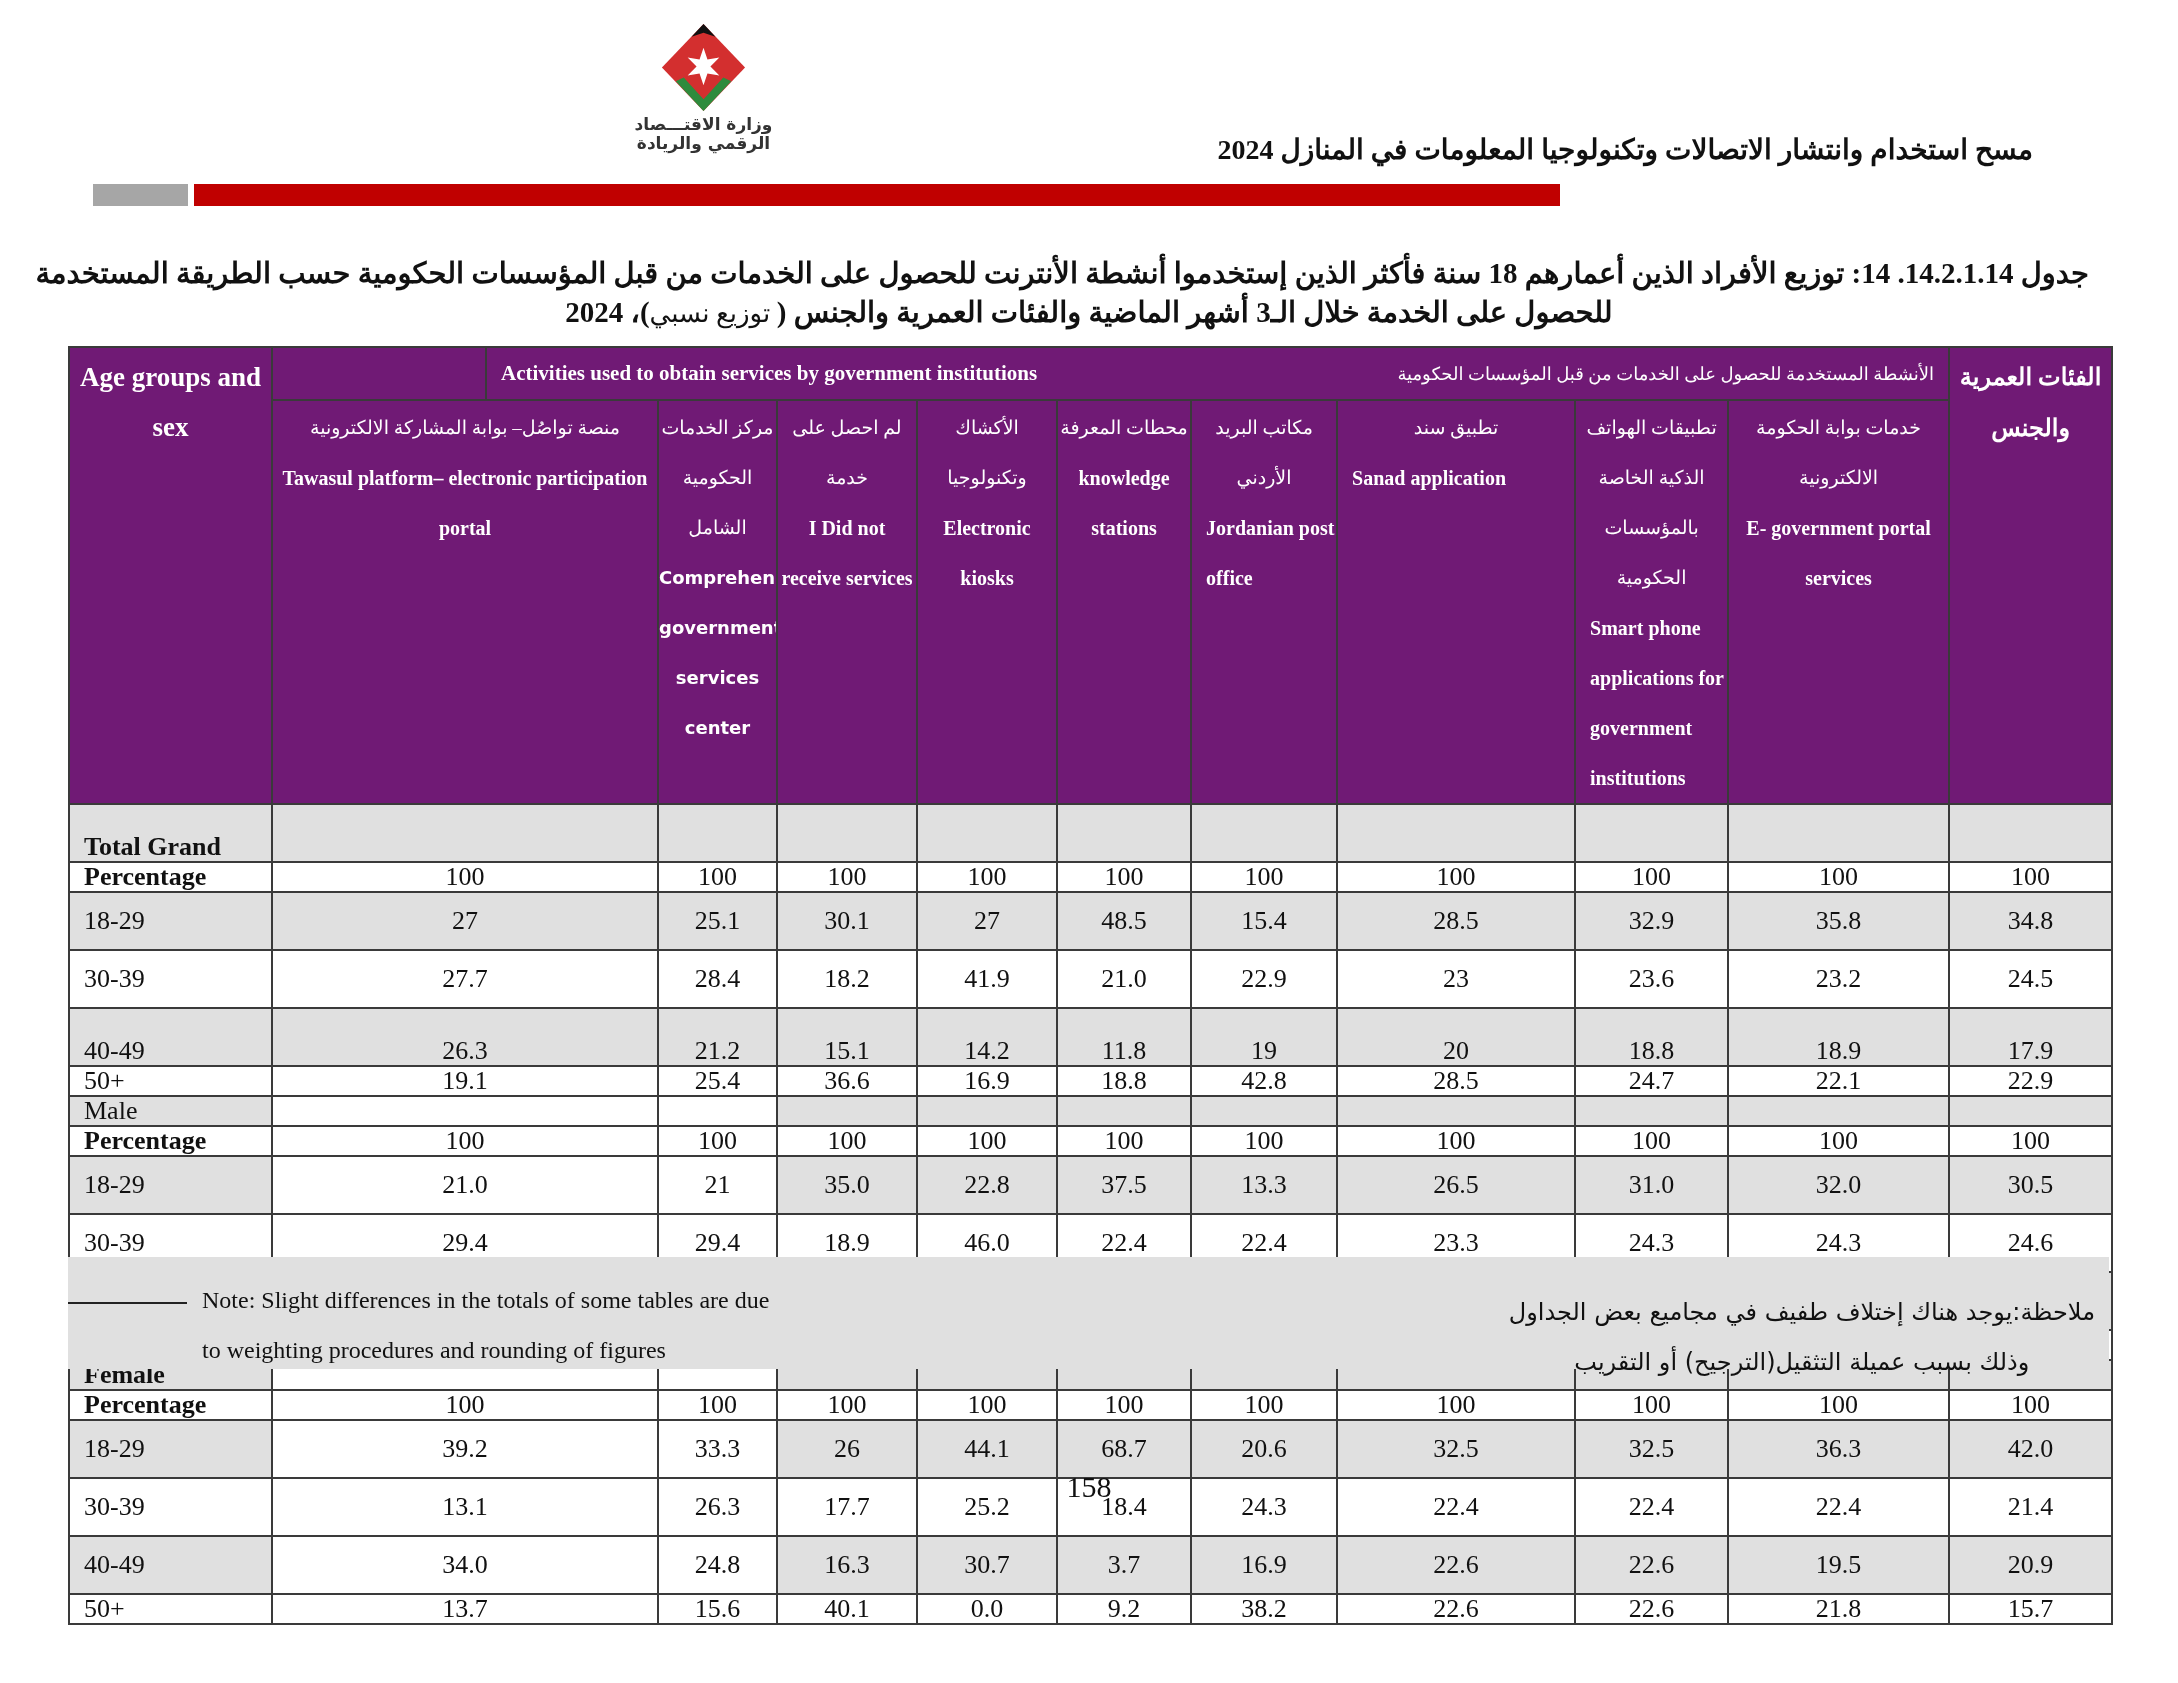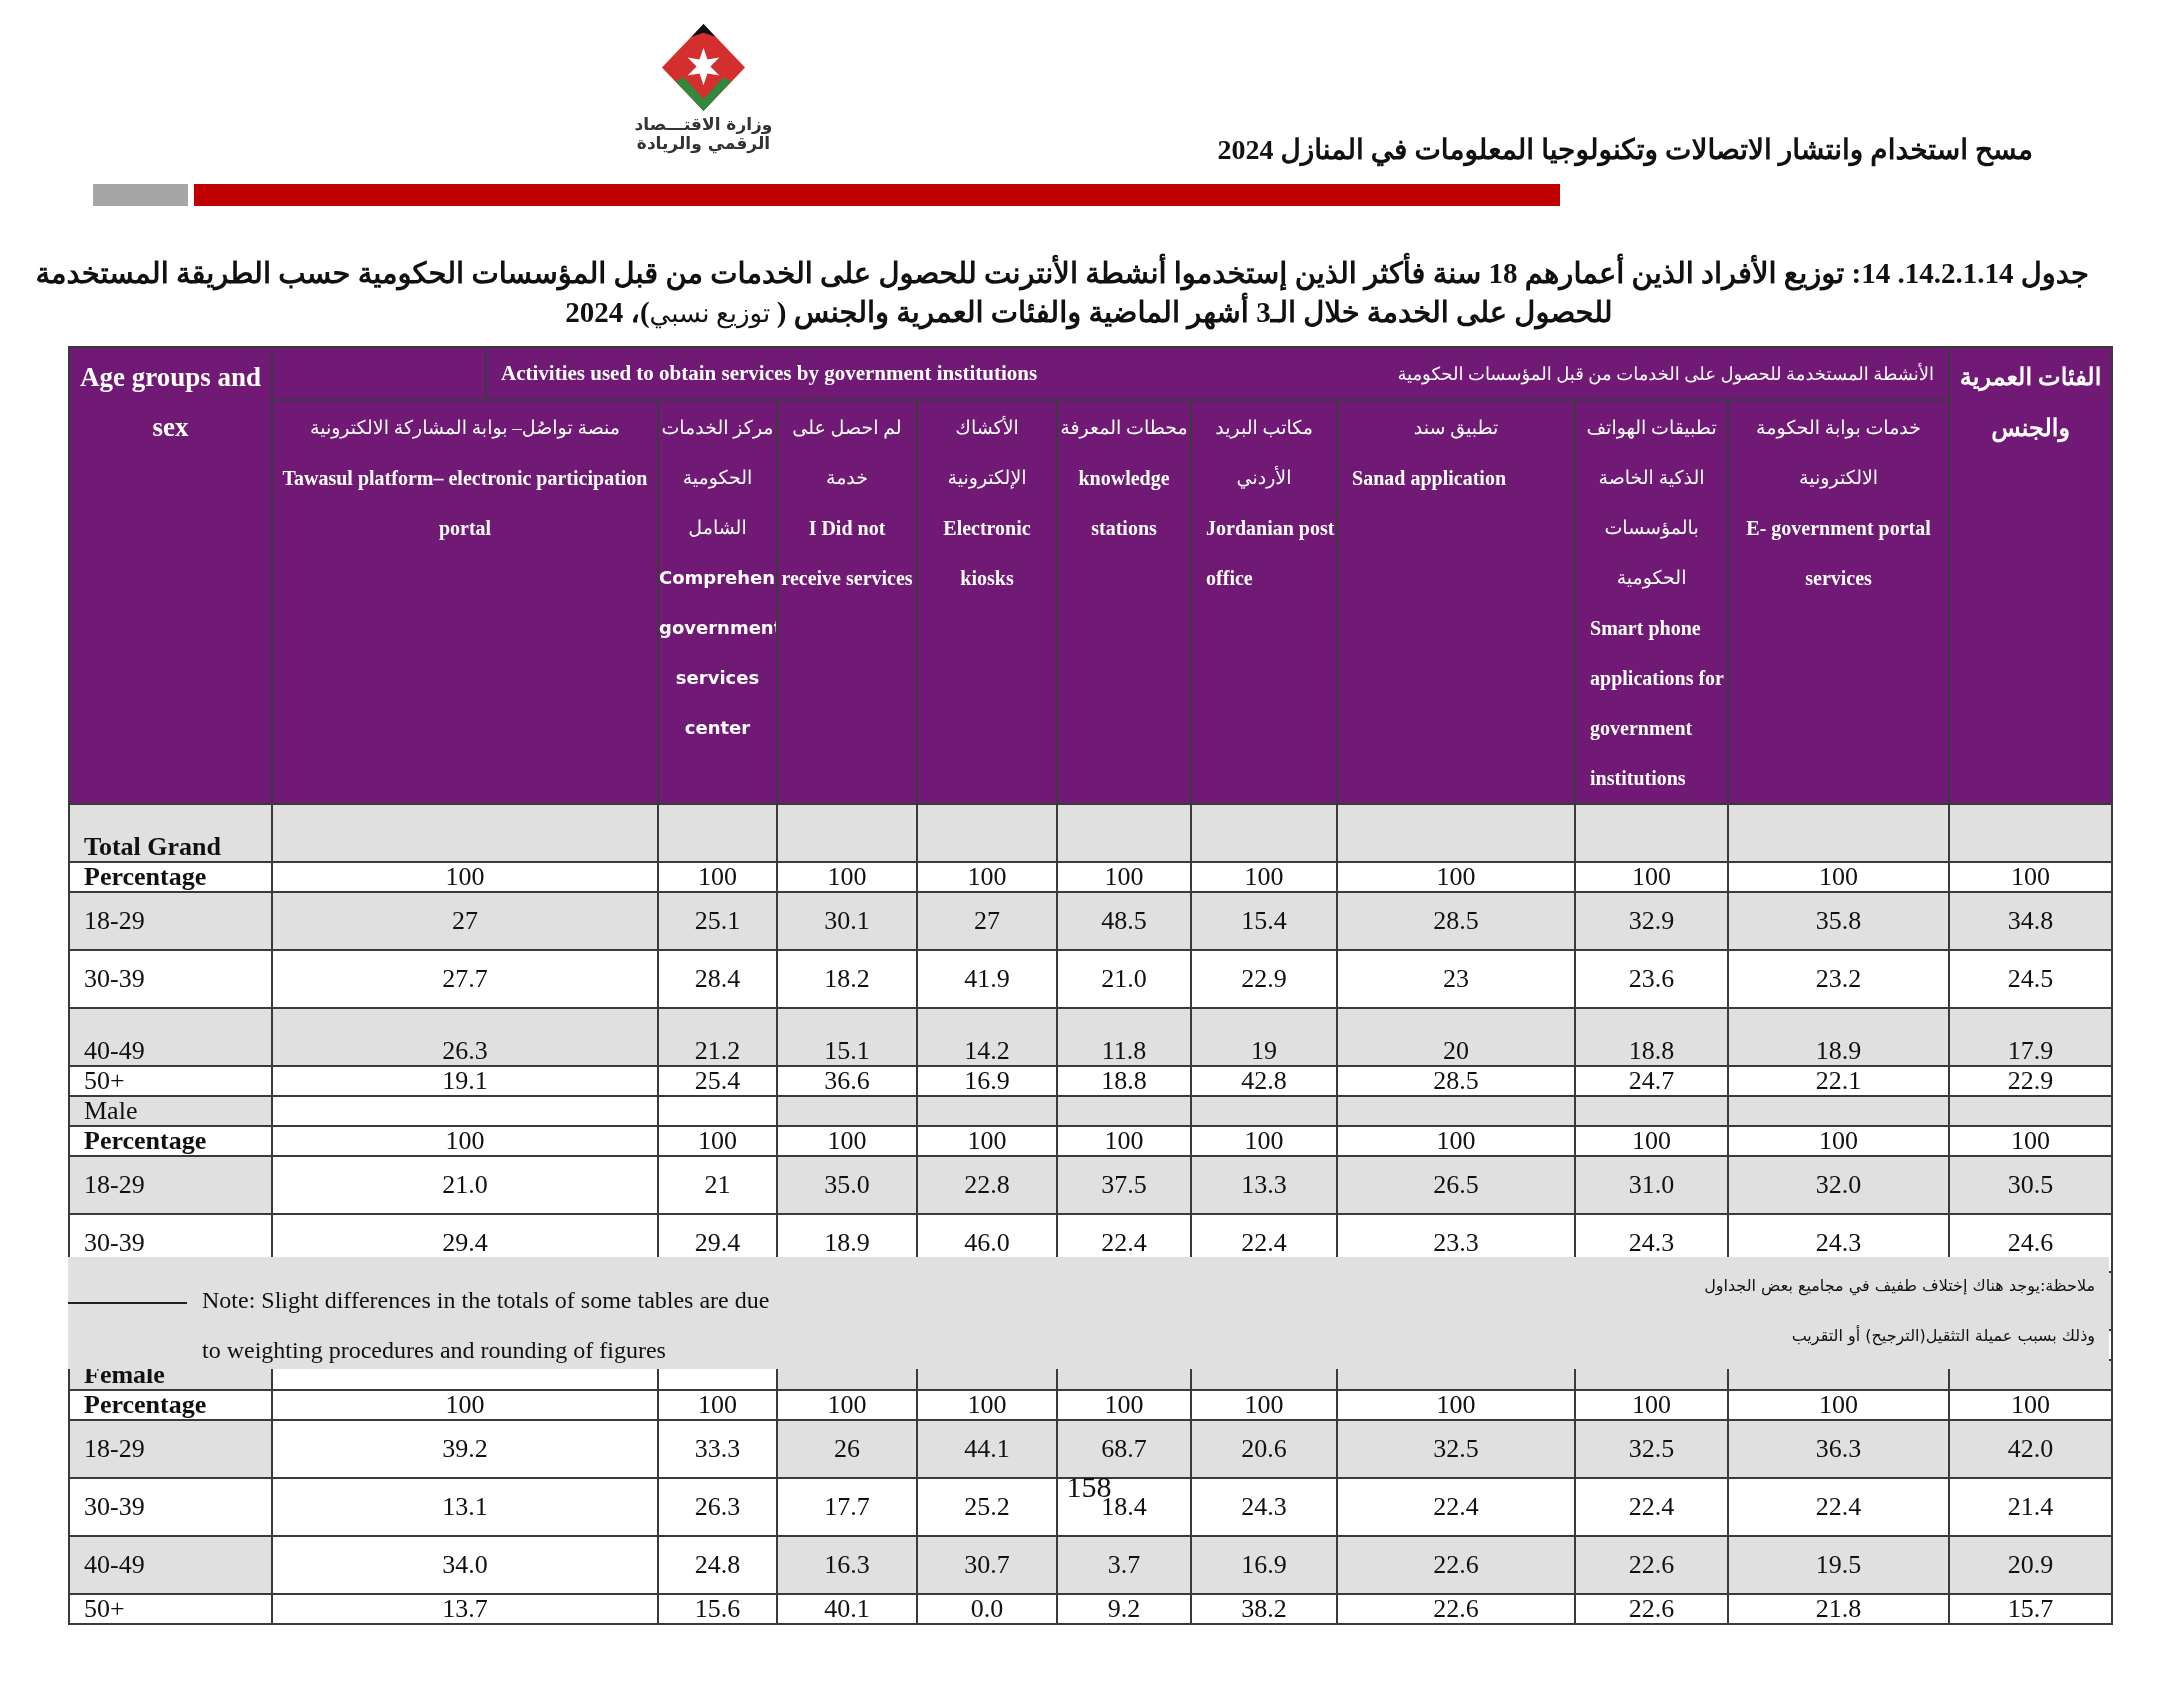--- a/index.html
+++ b/index.html
@@ -45,22 +45,22 @@
   tbody tr.bold td.lbl { font-weight:bold; }
   tbody tr.g td { background:#e0e0e0; }
   tbody tr.g td.w { background:#fff; }
   tbody tr.tall td { height:50px; vertical-align:bottom; }
   tbody tr.mid td { height:38px; vertical-align:bottom; }
 
   
   .note { position:absolute; left:68px; top:1257px; width:2041px; height:112px; background:#e0e0e0; }
   .note-line { position:absolute; left:0; top:45px; width:119px; border-top:2px solid #222; }
   .note-en { position:absolute; left:134px; top:18px; font-size:24px; line-height:50px; }
-  .note-ar { position:absolute; right:14px; top:4px; font-family:"DejaVu Sans", sans-serif;
-             font-size:16px; line-height:50px; direction:rtl; text-align:right; }
+  .note-ar { position:absolute; right:14px; top:30px; font-family:"DejaVu Sans", sans-serif;
+             font-size:24px; line-height:50px; direction:rtl; text-align:center; }
   .page-num { position:absolute; left:0; width:2178px; top:1438px; text-align:center; font-size:30px;margin-top:32px; }
 </style>
 </head>
 <body>
 
 <div class="logo">
   <svg width="139" height="97" viewBox="0 0 140 98">
     <polygon points="70,6 112,50 70,94 28,50" fill="#d32f2f"></polygon>
     <polygon points="70,6 82,19 70,15 58,19" fill="#111"></polygon>
     <polygon points="42,64 70,94 98,64 90,60 70,82 50,60" fill="#2e8b3d"></polygon>
@@ -109,21 +109,21 @@
         </th>
         <th class="col-head">
           <span class="ar">مركز الخدمات الحكومية الشامل</span>
           <span class="en sans">Comprehensive government services center</span>
         </th>
         <th class="col-head">
           <span class="ar">لم احصل على خدمة</span>
           <span class="en">I Did not receive services</span>
         </th>
         <th class="col-head">
-          <span class="ar">الأكشاك الإلكترونية</span>
+          <span class="ar">الأكشاك وتكنولوجيا</span>
           <span class="en">Electronic kiosks</span>
         </th>
         <th class="col-head">
           <span class="ar">محطات المعرفة</span>
           <span class="en">knowledge stations</span>
         </th>
         <th class="col-head left">
           <span class="ar">مكاتب البريد الأردني</span>
           <span class="en">Jordanian post office</span>
         </th>

